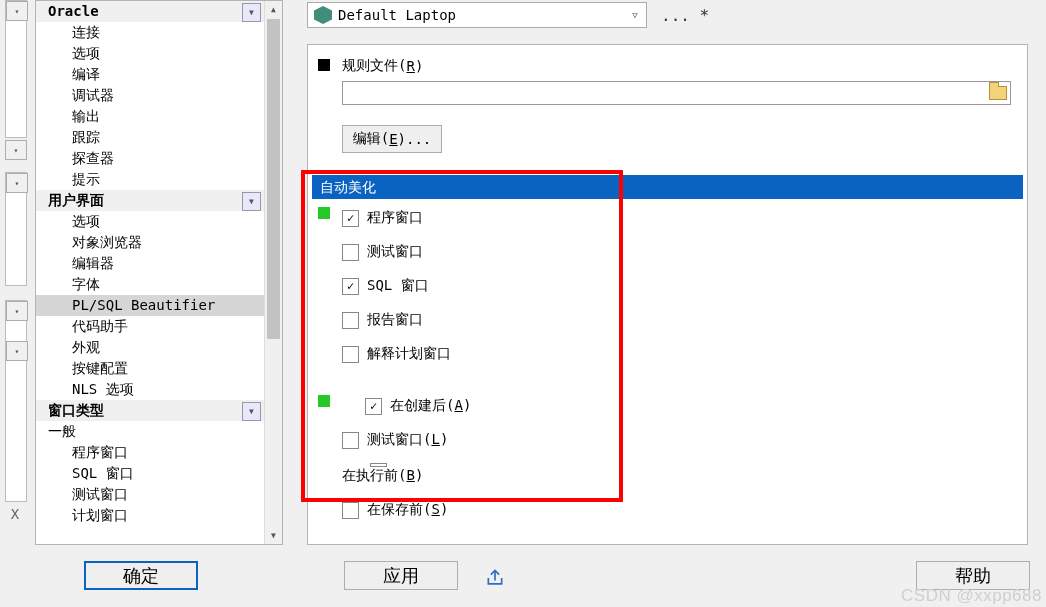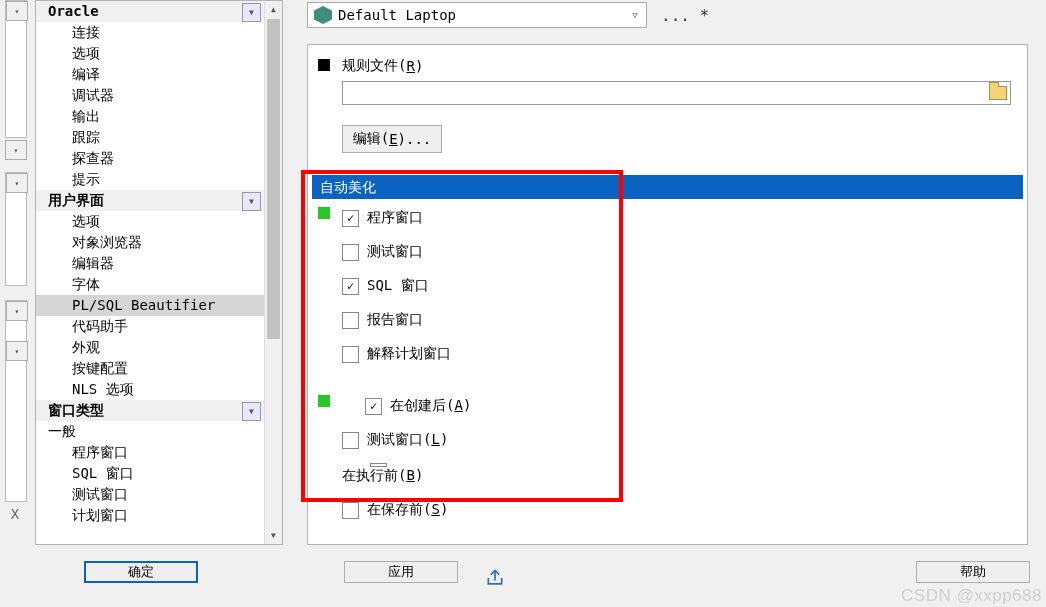--- a/index.html
+++ b/index.html
@@ -212,25 +212,25 @@
     box-sizing: border-box;
     pointer-events: none;
   }
   
   .button-bar {
     position: absolute;
     left: 60px; right: 8px; bottom: 6px; height: 46px;
   }
   .bar-btn {
     position: absolute;
-    top: 6px; width: 114px; height: 22px;
+    top: 6px; width: 114px; height: 29px;
     background: #efefef;
     border: 1px solid #adadad;
     display: flex; align-items: center; justify-content: center;
-    font-size: 13px;
+    font-size: 18px;
     box-sizing: border-box;
   }
   .bar-btn.primary { border: 2px solid #0a63c0; }
   .bar-icon-btn {
     position: absolute;
     top: 8px; width: 30px; height: 30px;
     display: flex; align-items: center; justify-content: center;
   }
   .share-icon-svg { width: 20px; height: 20px; }
   .watermark {

